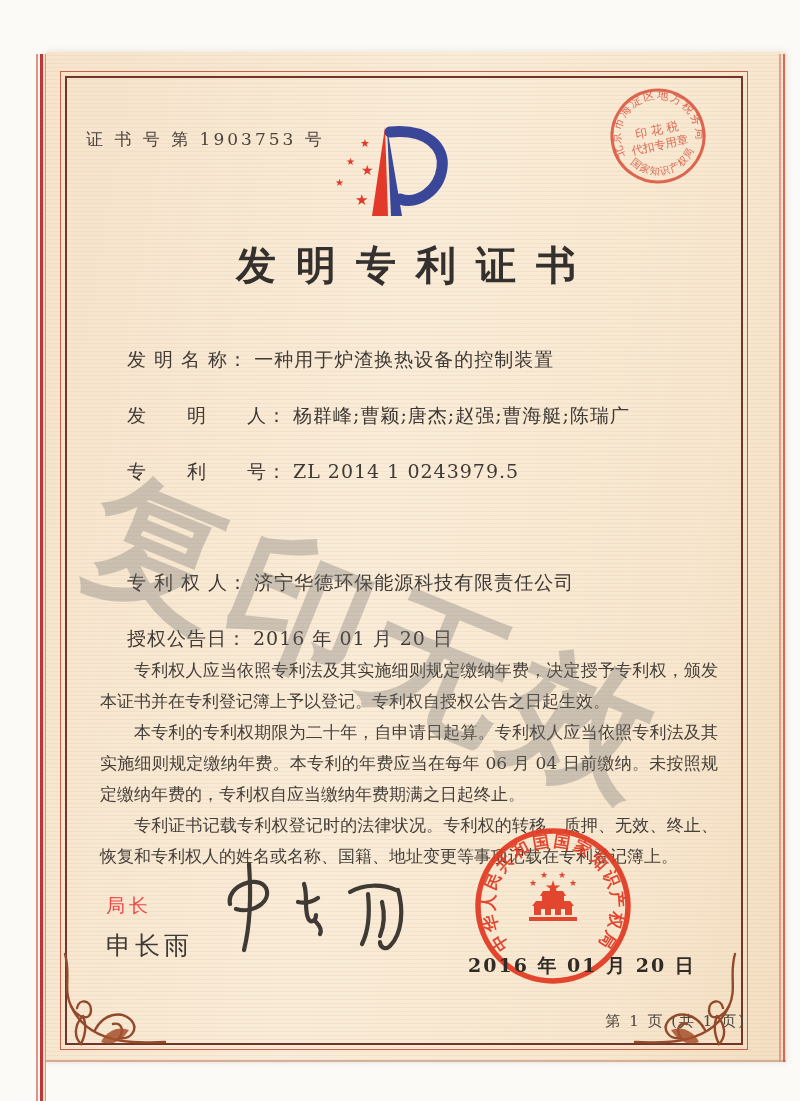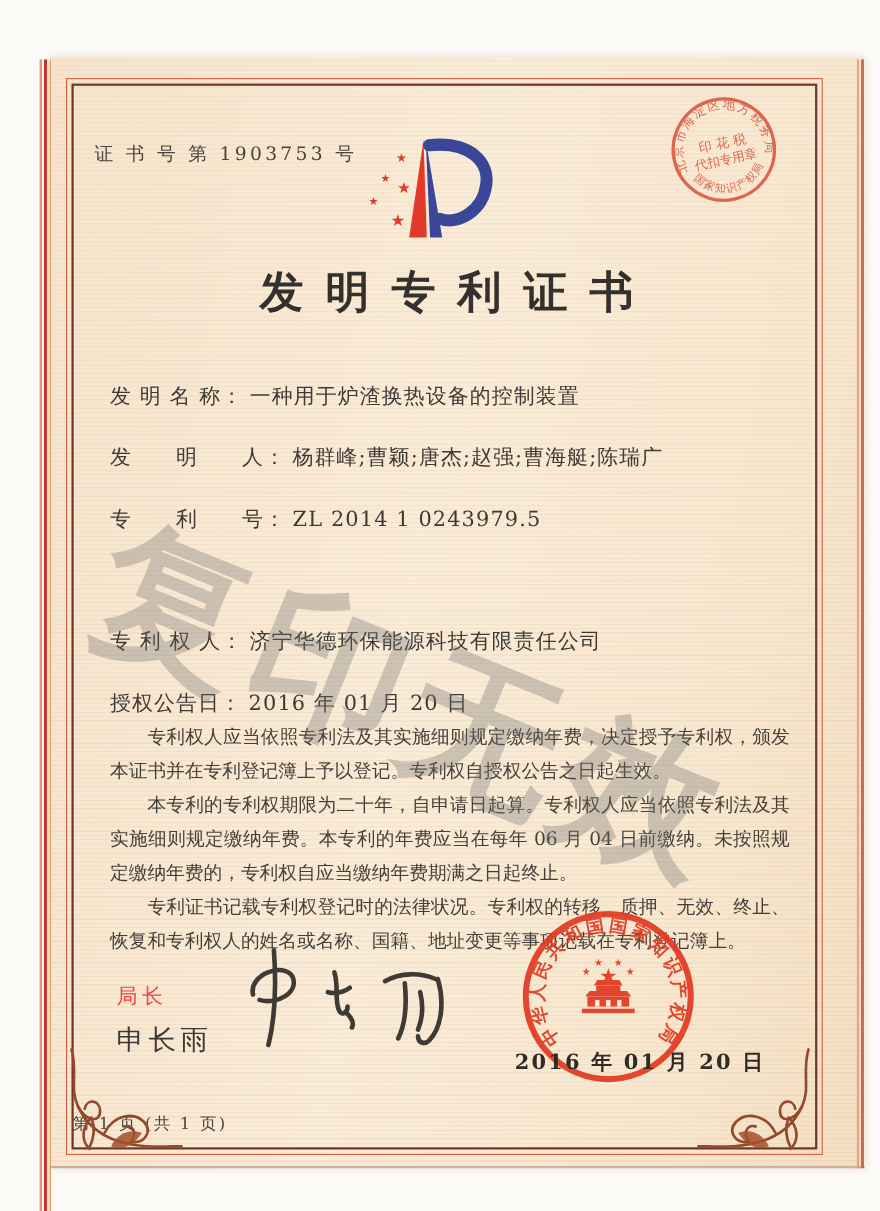--- a/index.html
+++ b/index.html
@@ -43,21 +43,21 @@
   }
   .logo { position:absolute; left:322px; top:106px; }
   .title {
     position:absolute; left:66px; top:238px; width:680px; text-align:center;
     font-size:40px; font-weight:600; letter-spacing:20px; text-indent:20px;
     color:#33302d;
   }
 
   
   .field { position:absolute; left:100px; font-size:19px; color:#3e3934; letter-spacing:1px; white-space:nowrap; }
-  .field .lab { display:inline-block; }
+  .field .lab { display:inline-block;margin-left:27px; }
   .field .val { display:inline-block; margin-left:6px;text-align:center; }
   .f0 { top:347px; } .f1 { top:403px; } .f2 { top:459px; }
   .f3 { top:514px; } .f4 { top:570px; } .f5 { top:626px; }
 
   
   .body-text {
     position:absolute; left:100px; top:655px; width:618px;
     font-size:17px; line-height:31px; color:#443f39; text-align:justify;
   }
   .body-text p { text-indent:2em; margin:0; }
@@ -83,21 +83,21 @@
   .watermark {
     position:absolute; left:128px; top:438px; z-index:6; pointer-events:none;
     font-size:142px; font-weight:700; letter-spacing:10px; white-space:nowrap;
     color:rgba(108,108,108,0.32);
     transform:rotate(22deg); transform-origin:0 0;
     font-family:"DejaVu Sans","Liberation Sans",sans-serif;
   }
 
   
   .footer {
-    position:absolute; left:66px; top:1012px; width:680px; text-align:left;
+    position:absolute; left:66px; top:1012px; width:680px; text-align:right;
     font-size:15px; letter-spacing:2px; color:#4b443c;
   }
 
   svg text { font-family:"DejaVu Serif","Liberation Serif",serif; }
 </style>
 </head>
 <body>
 
 <div class="stage">
 

